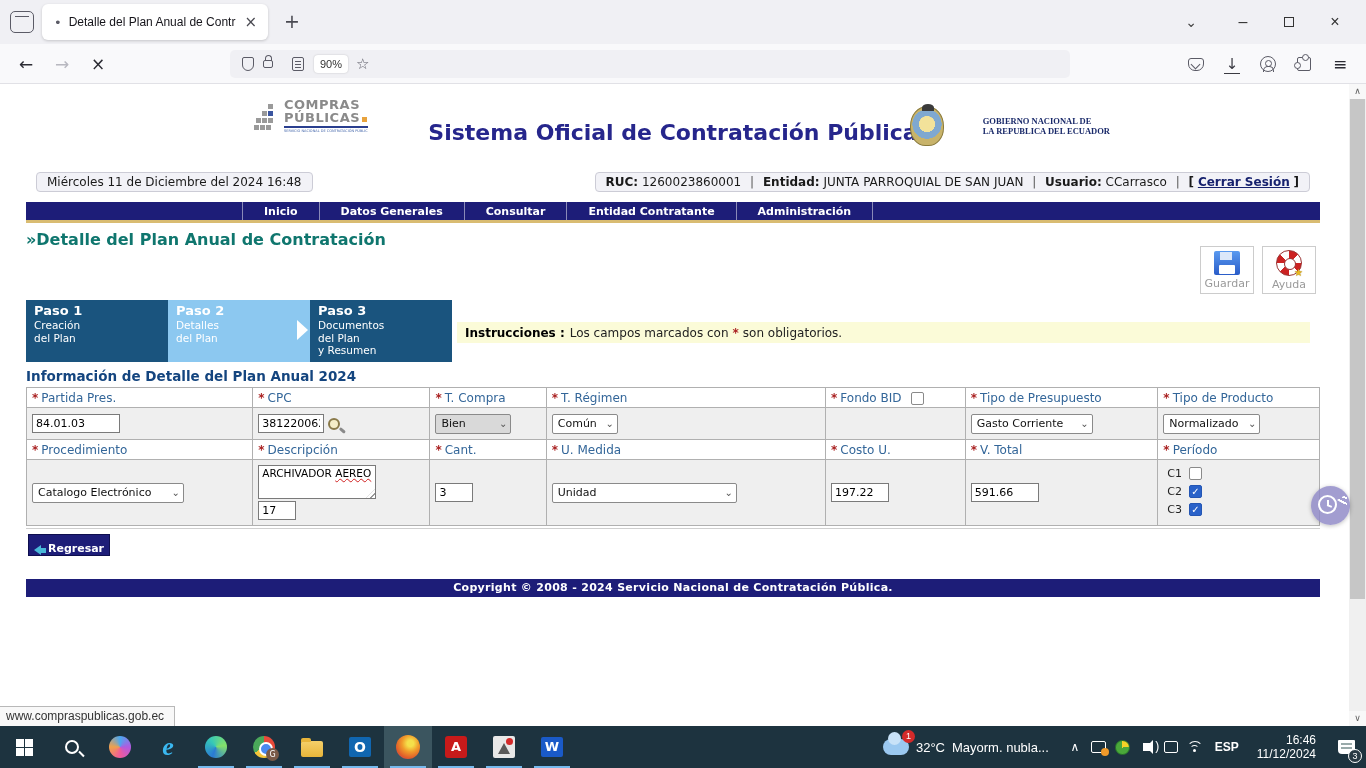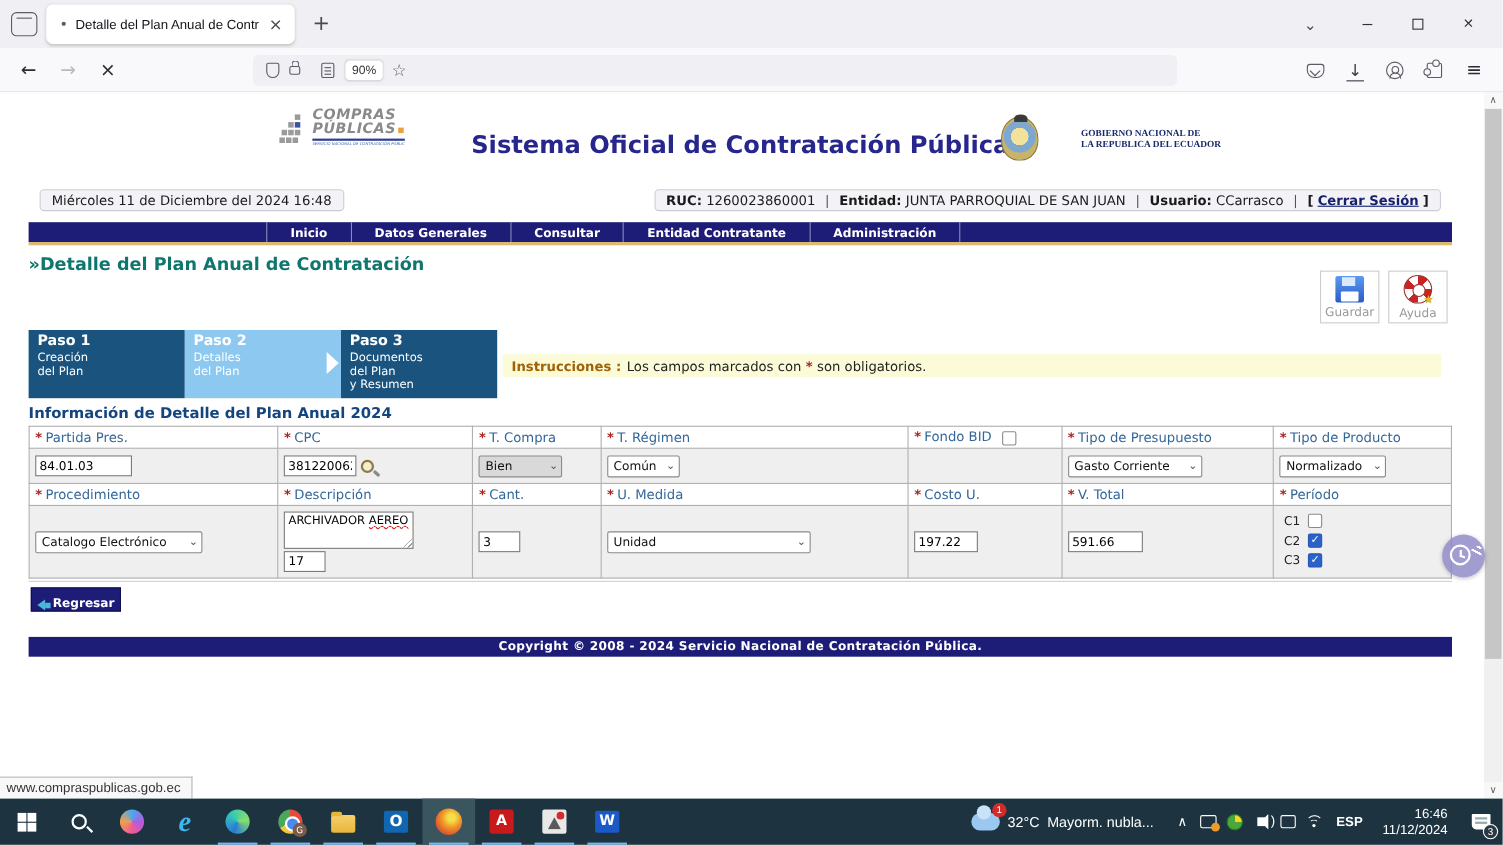--- a/index.html
+++ b/index.html
@@ -49,21 +49,21 @@
   .acct::after { content:""; position:absolute; left:2px; top:9px; width:9px; height:5px; border:1.3px solid #5b5b66; border-bottom:none; border-radius:5px 5px 0 0; }
   .puzzle { width:14px; height:14px; border:1.5px solid #5b5b66; border-radius:2px; position:relative; }
   .puzzle::before { content:""; position:absolute; left:3.5px; top:-4px; width:5px; height:5px; border:1.5px solid #5b5b66; border-radius:50%; background:#f9f9fb; }
   .puzzle::after { content:""; position:absolute; top:3.5px; left:-4px; width:5px; height:5px; border:1.5px solid #5b5b66; border-radius:50%; background:#f9f9fb; }
   .burger { font-size:17px; color:#2b2b33; }
 
   
   #page { position:absolute; top:84px; left:0; right:17px; bottom:42px; background:#fff; overflow:hidden; }
   #content { position:absolute; left:26px; right:29px; top:0; bottom:0; }
 
-  .brand { position:absolute; left:228px; top:14px; width:130px;font-style:italic; }
+  .brand { position:absolute; left:228px; top:14px; width:130px; }
   .brand-grid { position:absolute; left:0; top:6px; width:26px; height:30px; }
   .brand-grid i { position:absolute; width:5px; height:5px; background:#9a9a9a; }
   .brand-text { margin-left:30px; color:#8a8a8a; font-weight:bold; font-size:13px; line-height:13px; letter-spacing:.5px; }
   .brand-text .accent { display:inline-block; width:5px; height:5px; background:#e8a33d; margin-left:2px; }
   .brand-tag { margin-left:30px; font-size:3.5px; color:#4466aa; border-top:2px solid #2a3f8f; margin-top:2px; padding-top:1px; white-space:nowrap; overflow:hidden; width:84px; }
   .systitle { position:absolute; left:0; right:0; top:36px; text-align:center; font-size:22px; font-weight:bold; color:#26268c; }
   .gov { position:absolute; right:210px; top:22px; display:flex; align-items:center;gap:32px; }
   .gov-emblem { width:34px; height:40px; border-radius:50% 50% 45% 45%; background:radial-gradient(circle at 50% 45%, #f2e29a 0 30%, #7fa8d0 31% 55%, #c8b36a 56% 100%); border:1px solid #8a7a3a; margin-right:7px; position:relative; }
   .gov-emblem::before { content:""; position:absolute; left:11px; top:-3px; width:12px; height:7px; background:#3a3a3a; border-radius:50% 50% 0 0; }
   .gov-text { font-family:"Liberation Serif",serif; font-size:8.5px; font-weight:bold; color:#1a2a6a; line-height:10px; }
@@ -97,21 +97,21 @@
   .lifering::after { content:"★"; position:absolute; right:-2px; bottom:-3px; color:#e8b820; font-size:10px; text-shadow:0 0 1px #7a5a00; }
 
   #steps { position:absolute; left:0; top:216px; height:62px; width:100%; }
   .step { position:absolute; top:0; height:62px; width:142px; color:#fff; padding:3px 8px; }
   .step.dark { background:#1a547e; }
   .step.light { background:#8cc8f0; }
   .step h3 { font-size:13px; font-weight:bold; margin-bottom:1px; }
   .step div { font-size:10.5px; line-height:12.5px; }
   .step-arrow { position:absolute; left:129px; top:20px; width:0; height:0; border-left:11px solid #fff; border-top:10px solid transparent; border-bottom:10px solid transparent; }
   #instructions { position:absolute; left:431px; right:10px; top:22px; height:21px; background:#fbfbd8; display:flex; align-items:center; padding-left:8px; font-size:12px; color:#222; }
-  #instructions b { color:#a16207; font-weight:bold; margin-right:5px; }
+  #instructions b { color:#000000; font-weight:bold; margin-right:5px; }
   #instructions .req { margin:0 4px; }
 
   #sectitle { position:absolute; left:0; top:284px; font-size:13.5px; font-weight:bold; color:#14457f; }
 
   #formtbl { position:absolute; left:0; top:303px; width:100%; border-collapse:collapse; table-layout:fixed; }
   #formtbl td { border:1px solid #b0b0b0; font-size:12px; vertical-align:middle; }
   #formtbl td.hd { background:#fff; color:#336699; padding:2px 5px; height:20px; white-space:nowrap; overflow:hidden; }
   #formtbl td.vl { background:#efefef; padding:3px 5px; }
   .req { color:#aa2222; font-weight:bold; margin-right:3px; }
   tr.vrow1 td { height:32px; }

